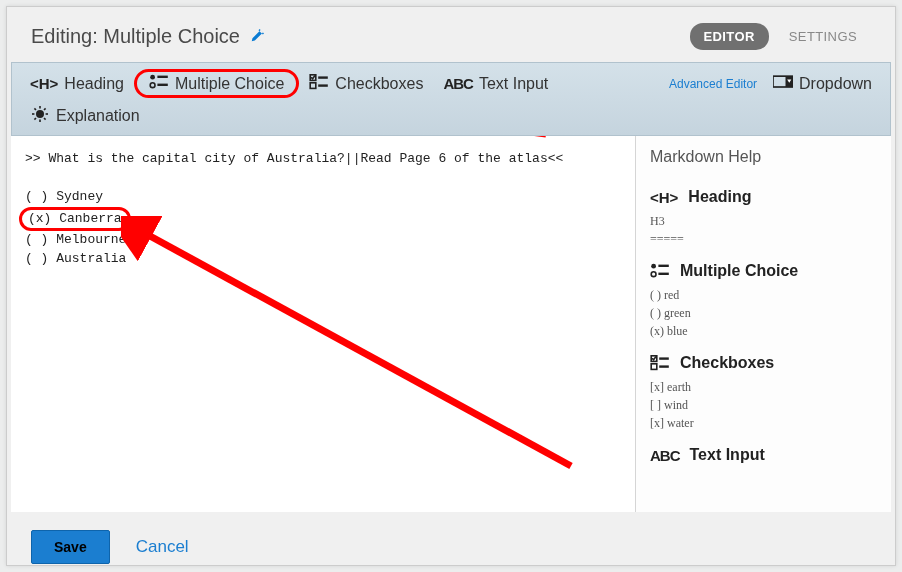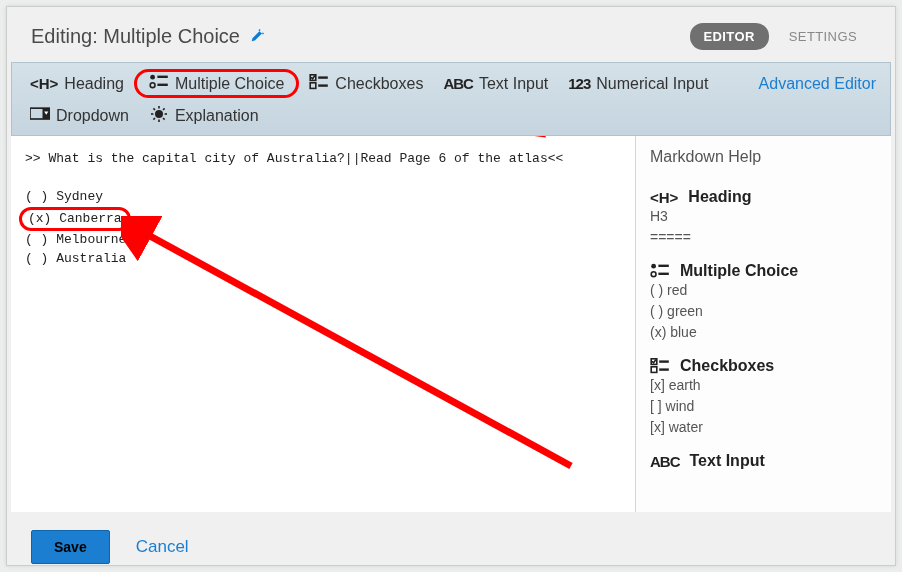--- a/index.html
+++ b/index.html
@@ -79,21 +79,21 @@
     font-size: 15px;
     color: #222;
   }
   .circled {
     border: 3px solid #f00;
     border-radius: 18px;
     padding: 2px 12px;
   }
   .adv-editor {
     margin-left: auto;
-    font-size: 16px;
+    font-size: 12px;
     color: #1b7ed0;
     cursor: pointer;
     padding-right: 6px;
   }
   .body {
     margin: 0 4px;
     display: flex;
     height: 376px;
   }
   .editor-area {
@@ -134,25 +134,26 @@
   .sb-h {
     font-size: 16px;
     font-weight: 700;
     display: flex;
     align-items: center;
     gap: 10px;
     margin-top: 14px;
     color: #222;
   }
   .sb-code {
-    font-family: Liberation Sans, sans-serif;
-    font-size: 14px;
+    font-family: Liberation Serif, serif;
+    font-size: 12px;
     color: #555;
     white-space: pre;
     line-height: 1.5;
+    margin-top: 6px;
   }
   .footer {
     padding: 18px 24px;
     display: flex;
     align-items: center;
     gap: 26px;
   }
   .btn-save {
     background: #1b7ed0;
     color: #000000;
@@ -215,24 +216,20 @@
             <rect x="11" y="3" width="12" height="3" fill="#222"></rect>
             <rect x="1" y="11" width="7" height="7" fill="none" stroke="#222" stroke-width="2"></rect>
             <rect x="11" y="13" width="12" height="3" fill="#222"></rect>
           </svg>
       </span>
       <span>Checkboxes</span>
     </span>
     <span class="tool-btn">
       <span class="tool-icon" style="letter-spacing:-1px">ABC</span>
       <span>Text Input</span>
-    </span>
-    <span class="tool-btn">
-      <span class="tool-icon" style="letter-spacing:-1px">123</span>
-      <span>Numerical Input</span>
     </span>
     <span class="adv-editor">Advanced Editor</span>
 
     <span class="tool-btn">
       <span class="tool-icon">
         <svg class="icon" viewBox="0 0 24 16">
             <rect x="0" y="1" width="23" height="13" fill="none" stroke="#222" stroke-width="2"></rect>
             <rect x="15" y="1" width="8" height="13" fill="#222"></rect>
             <path d="M17 5 l2.5 4 l2.5 -4 z" fill="#fff"></path>
           </svg>

